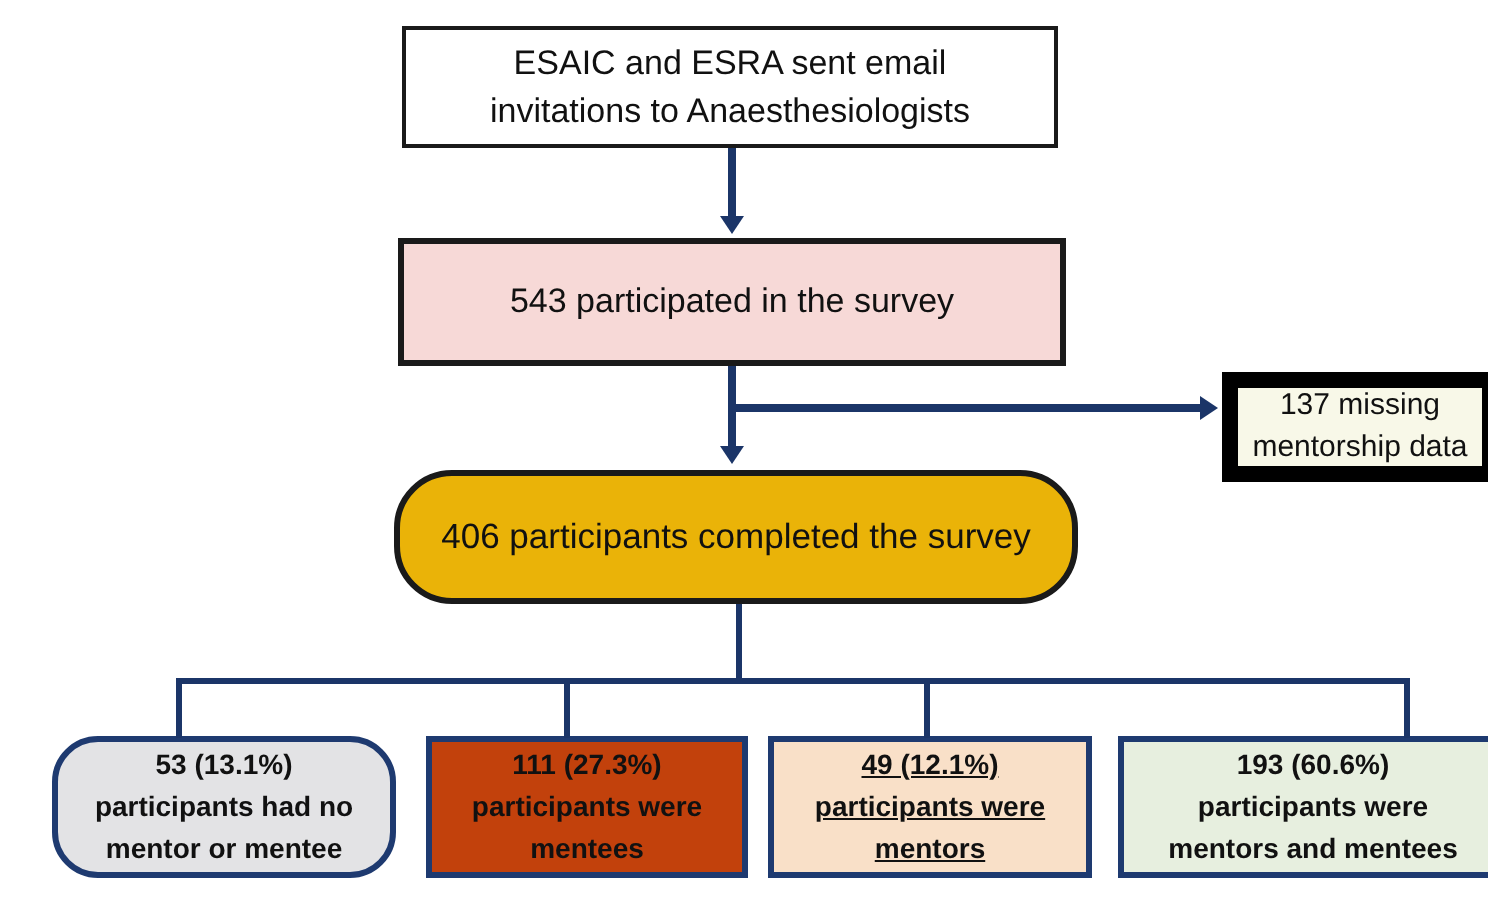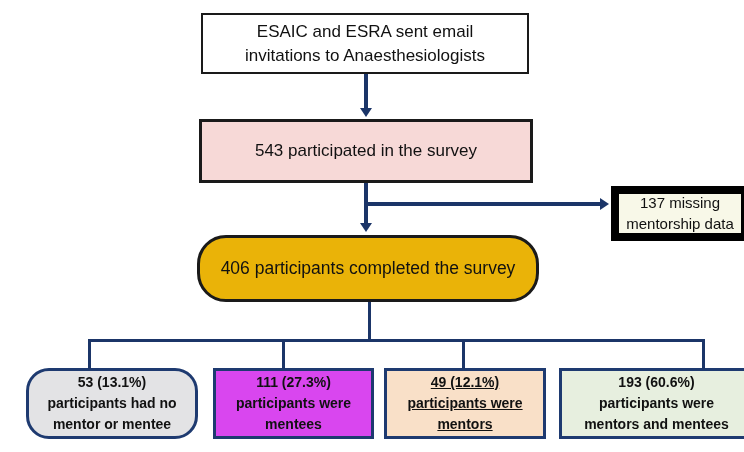--- a/index.html
+++ b/index.html
@@ -104,21 +104,21 @@
   <div class="box box-completed" style="background-color: #eab308; border-radius: 29px;">
     <div class="txt">406 participants completed the survey</div>
   </div>
 
   <div class="box box-outcome box-outcome-1" style="background-color: rgb(227, 227, 229); border-radius: 23px;">
     <div class="txt">53 (13.1%)
 participants had no
 mentor or mentee</div>
   </div>
 
-  <div class="box box-outcome box-outcome-2" style="background-color: #d946ef;">
+  <div class="box box-outcome box-outcome-2" style="background-color: #c2410c;">
     <div class="txt">111 (27.3%)
 participants were
 mentees</div>
   </div>
 
   <div class="box box-outcome box-outcome-3" style="background-color: rgb(249, 224, 200); text-decoration: underline;">
     <div class="txt">49 (12.1%)
 participants were
 mentors</div>
   </div>

